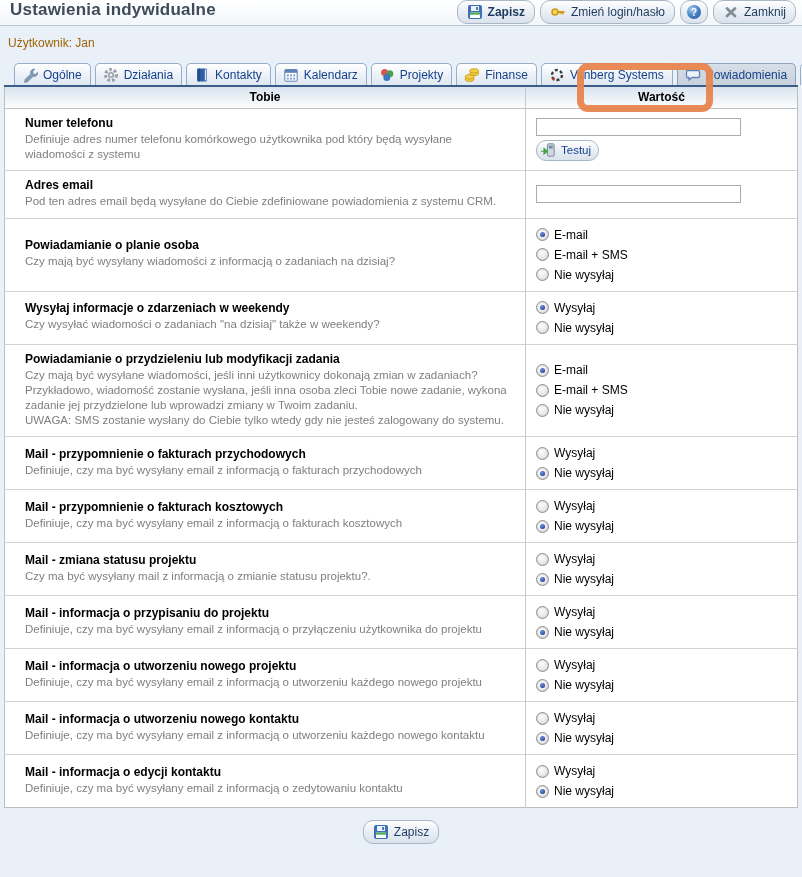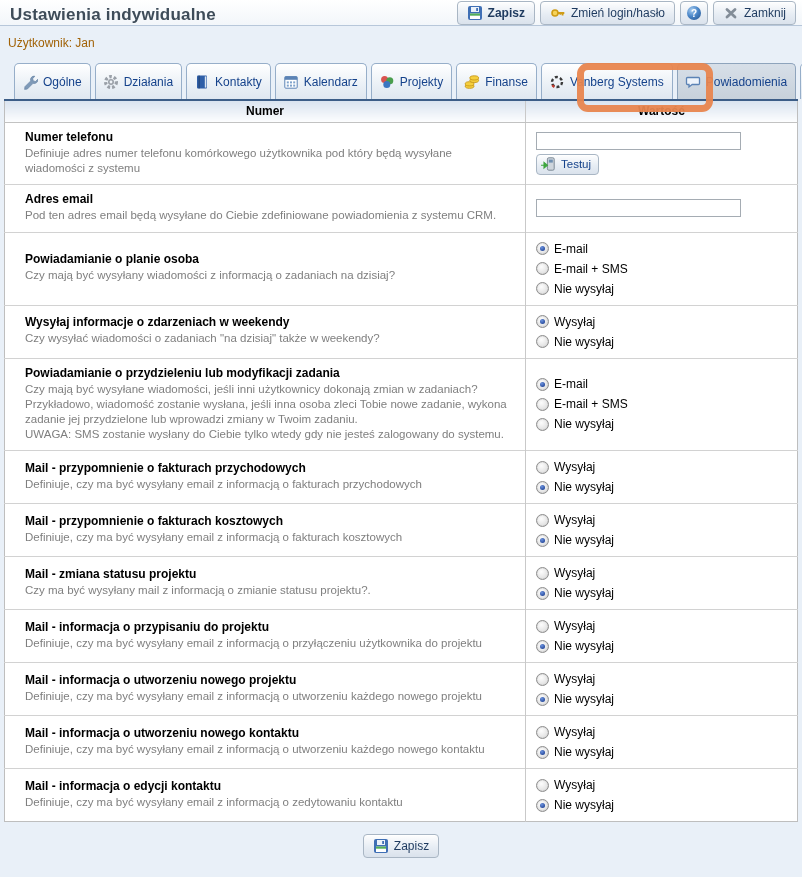--- a/index.html
+++ b/index.html
@@ -10,48 +10,48 @@
     position: relative;
     min-height: 877px;
     overflow: hidden;
     color: #1d1d1d;
   }
   
   .titlebar {
     height: 26px;
     background: linear-gradient(#ffffff, #f2f6fa);
     border-bottom: 1px solid #b7c7da;
-    display: flex; align-items: flex-end;
+    display: flex; align-items: flex-start;
     padding: 0 6px 0 10px;
     position: relative;
   }
   .titlebar h1 { font-size: 17px; font-weight: bold; color: #3e4c59; letter-spacing: .2px; }
   .hbtns { margin-left: auto; display: flex; gap: 5px; align-items: center; }
   .btn {
     display: inline-flex; align-items: center; gap: 5px;
-    border: 1px solid #a9b6c4; border-radius: 4px;
+    border: 1px solid #a9b6c4; border-radius: 10px;
     background: linear-gradient(#fefefe, #e7edf4 55%, #dae2ec);
     box-shadow: inset 0 1px 0 rgba(255,255,255,.7);
     padding: 3px 9px; font-size: 12px; color: #1e3a5f;
     font-family: inherit; cursor: pointer; white-space: nowrap;
   }
   .btn .icon, .ticon { display: inline-flex; width: 16px; height: 16px; flex: none; }
   .btn .icon svg, .ticon svg { width: 16px; height: 16px; }
   .btn-bold { font-weight: bold; }
   .btn-round { padding: 3px 5px; }
   
   .userline { padding: 10px 8px 13px; font-size: 12px; color: #a16207; }
   
   .tabbar { display: flex; gap: 4px; align-items: flex-end; padding: 0 6px 0 14px; position: relative; z-index: 2; }
   .tab {
     display: inline-flex; align-items: center; gap: 5px;
     border: 1px solid #96aec9; border-bottom: none;
     border-radius: 5px 5px 0 0;
     background: linear-gradient(#ffffff, #eaf0f6 60%, #dfe7f0);
-    padding: 5px 8px 5px 7px; height: 36px;
+    padding: 5px 8px 5px 7px; height: 22px;
     font-size: 12px; color: #15428b; cursor: pointer; white-space: nowrap;
   }
   .tab.active { background: linear-gradient(#d7dfe8, #c7d1db); border-color: #8ea4bc; }
   
   table.opts {
     width: 794px; margin: 0 4px;
     border-collapse: collapse; background: #fff;
     border: 1px solid #bebebe; border-top: 2px solid #3c5d87;
     table-layout: fixed;
   }
@@ -245,21 +245,21 @@
   </div>
   </div>
 
 <table class="opts">
   <colgroup>
       <col class="c-opt">
       <col class="c-val">
     </colgroup>
   <thead>
     <tr>
-      <th>Numer</th>
+      <th>Tobie</th>
       <th>Wartość</th>
     </tr>
   </thead>
   <tbody>
       <tr>
     <td class="ocell">
       <div class="otitle">Numer telefonu</div>
       <div class="odesc">Definiuje adres numer telefonu komórkowego użytkownika pod który będą wysyłane wiadomości z systemu</div>
     </td>
     <td class="vcell"><input type="text" class="txt" style=""><button class="btn btn-small">

